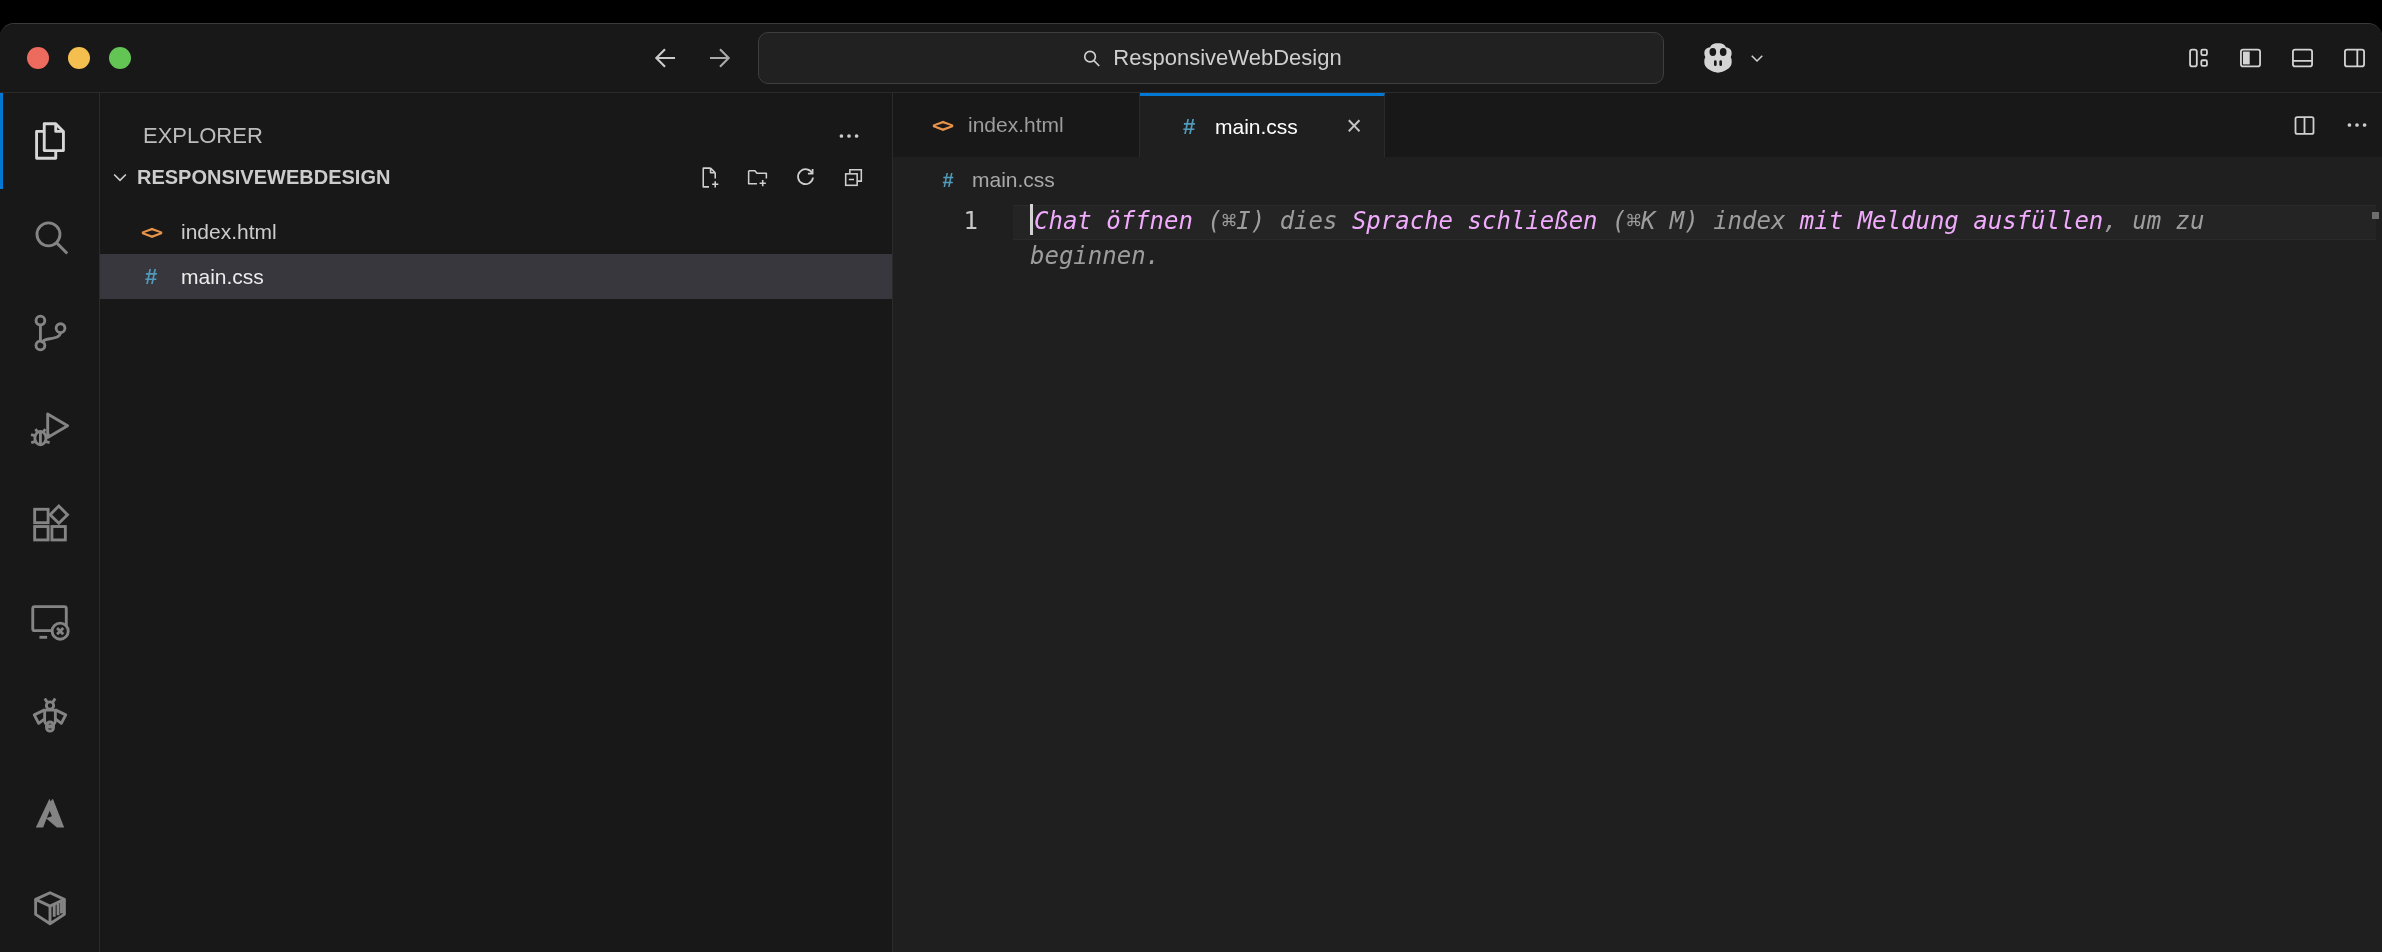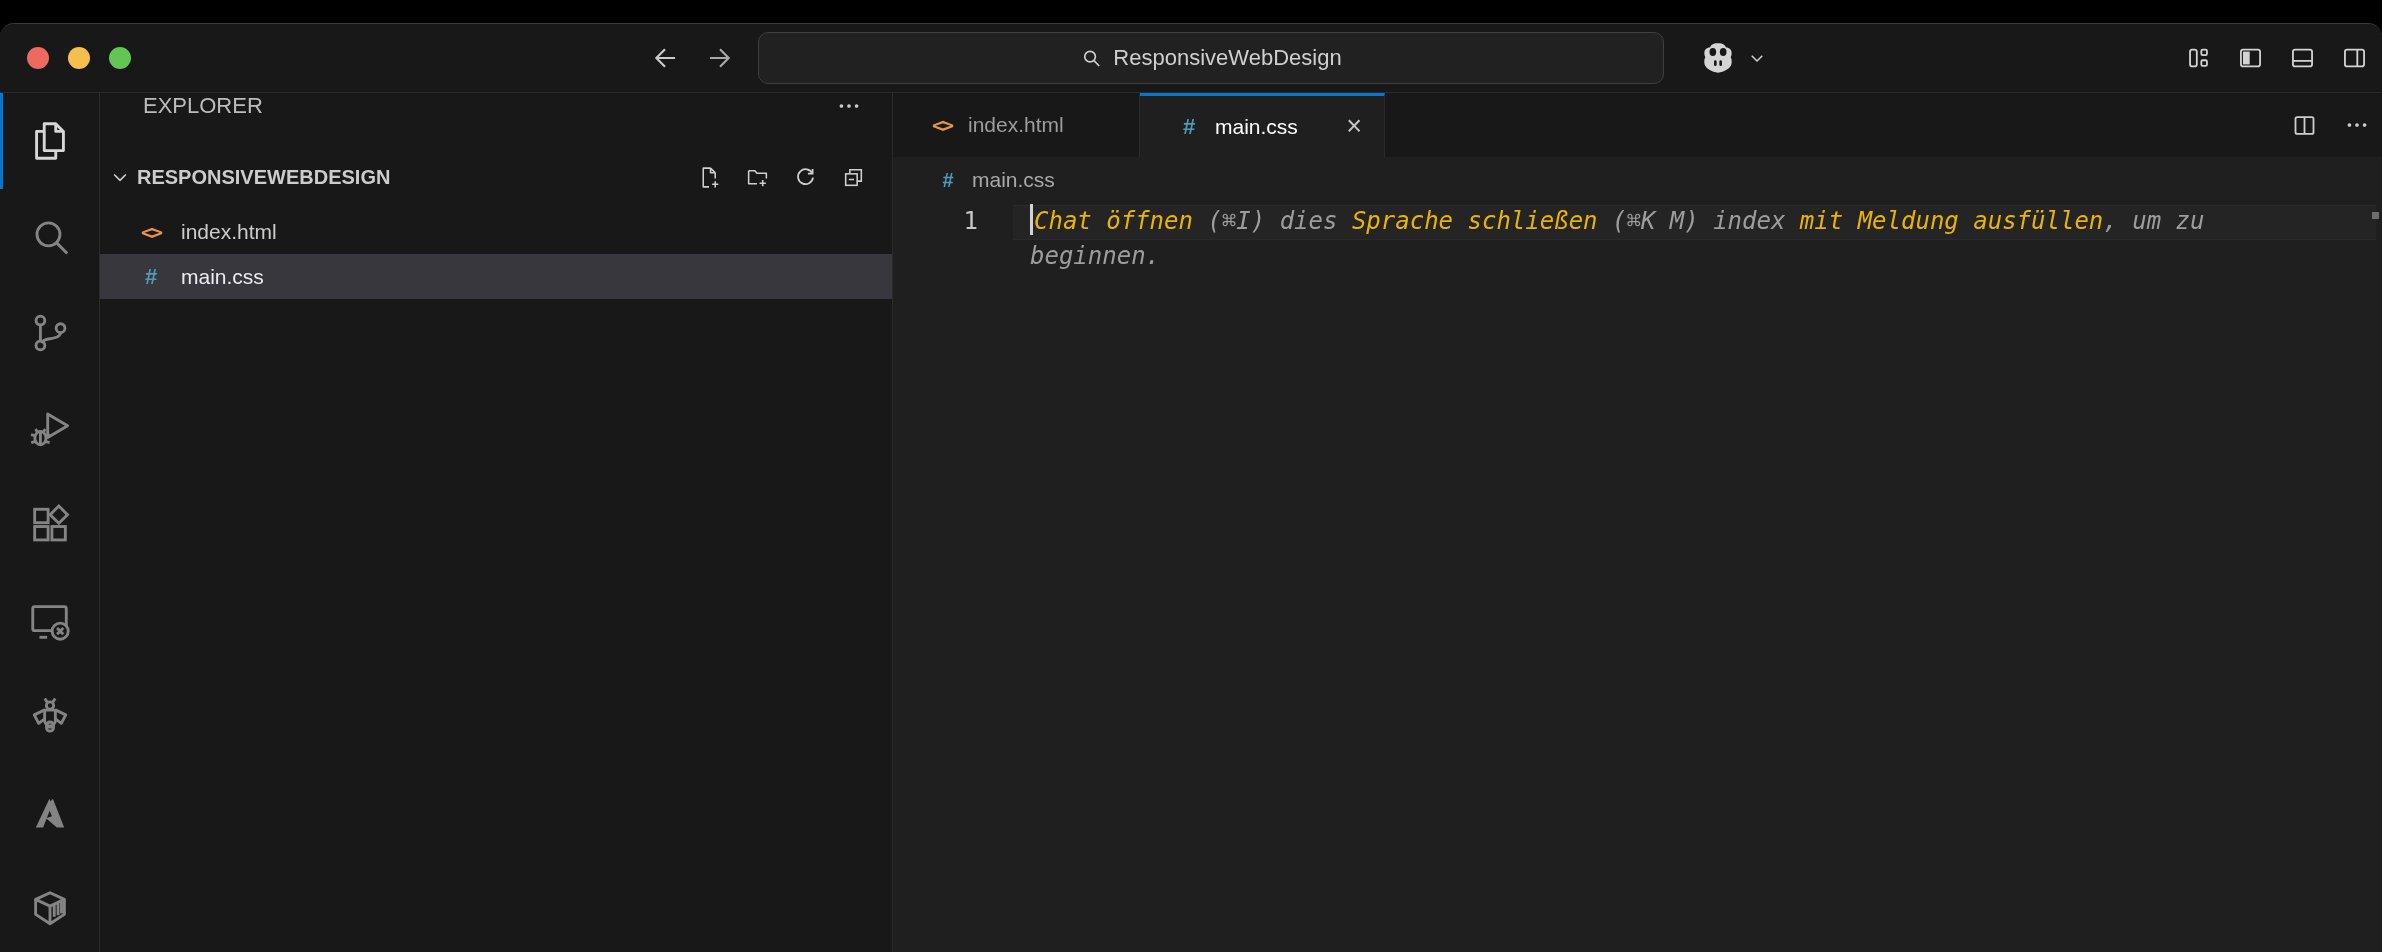--- a/index.html
+++ b/index.html
@@ -38,21 +38,21 @@
   .activitybar { width: 100px; background: #181818; border-right: 1px solid #2b2b2b;
     display: flex; flex-direction: column; flex-shrink: 0; }
   .ab-item { height: 96px; display: flex; align-items: center; justify-content: center;
     color: #848484; position: relative; cursor: pointer; }
   .ab-item.active { color: #d7d7d7; }
   .ab-item.active::before { content: ""; position: absolute; left: 0; top: 0;
     width: 3px; height: 100%; background: #0078d4; }
 
   .sidebar { width: 793px; background: #181818; border-right: 1px solid #2b2b2b;
     flex-shrink: 0; }
-  .sb-header { height: 56px; display: flex; align-items: flex-start;
+  .sb-header { height: 56px; display: flex; align-items: flex-end;
     padding: 0 30px 0 43px; color: #bcbcbc; font-size: 22px; }
   .sb-more { margin-left: auto; color: #cccccc; background: none; border: none;
     display: flex; align-items: center; }
   .sb-section { height: 48px; margin-top: 4px; display: flex; align-items: center;
     padding: 0 26px 0 10px; color: #cccccc; font-weight: bold; font-size: 20px;
     gap: 7px; cursor: pointer; }
   .sb-actions { margin-left: auto; display: flex; gap: 23px; color: #cfcfcf; }
   .sb-actions .abtn { background: none; border: none; color: inherit;
     display: flex; align-items: center; }
   .file-list { margin-top: 8px; }
@@ -84,21 +84,21 @@
   .breadcrumb .fi-css { font-size: 20px; }
 
   .editor { position: relative; flex: 1; font-family: "DejaVu Sans Mono", "DejaVu Sans", monospace;
     font-size: 24px; line-height: 35px; }
   .cur-line { position: absolute; left: 120px; right: 6px; top: 2px; height: 35px;
     background: #242424; border-top: 1px solid #2a2a2a; border-bottom: 1px solid #2a2a2a; }
   .gutter { position: absolute; left: 0; top: 1px; width: 85px; text-align: right;
     color: #c8c8c8; }
   .code { position: relative; margin-left: 137px; width: 82ch; padding-top: 1px;
     font-style: italic; color: #9d9d9d; }
-  .glink { color: #eab308; cursor: pointer; }
+  .glink { color: #f0abfc; cursor: pointer; }
   .cursor { display: inline-block; width: 3px; height: 31px; background: #d2d2d2;
     vertical-align: -6px; margin-right: 1px; }
   .ruler-marker { position: absolute; right: 3px; top: 9px; width: 7px; height: 7px;
     background: #6e6e6e; }
 
   svg { display: block; }
 </style>
 </head>
 <body>
 

